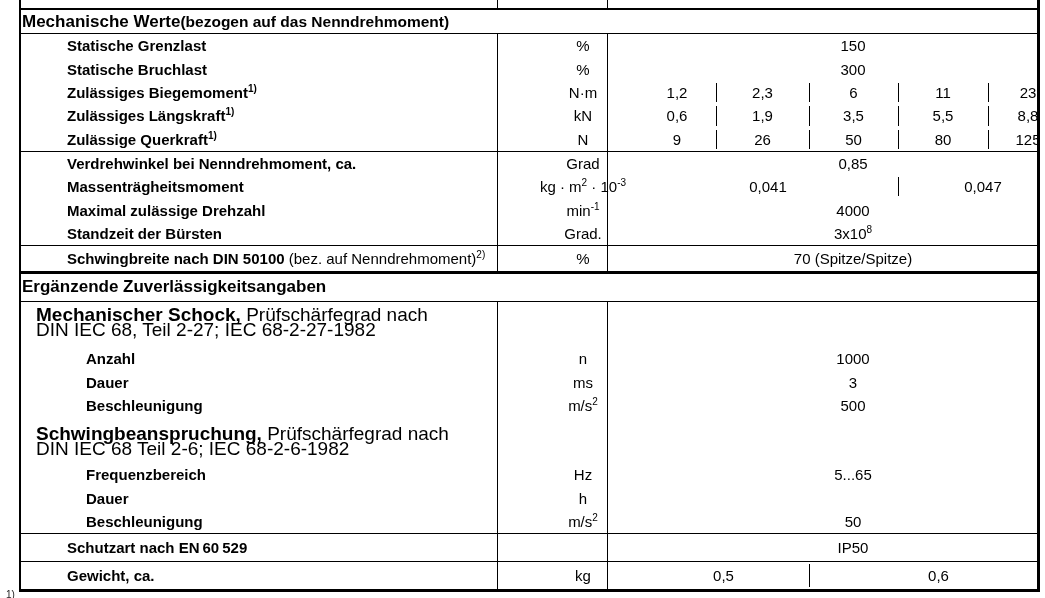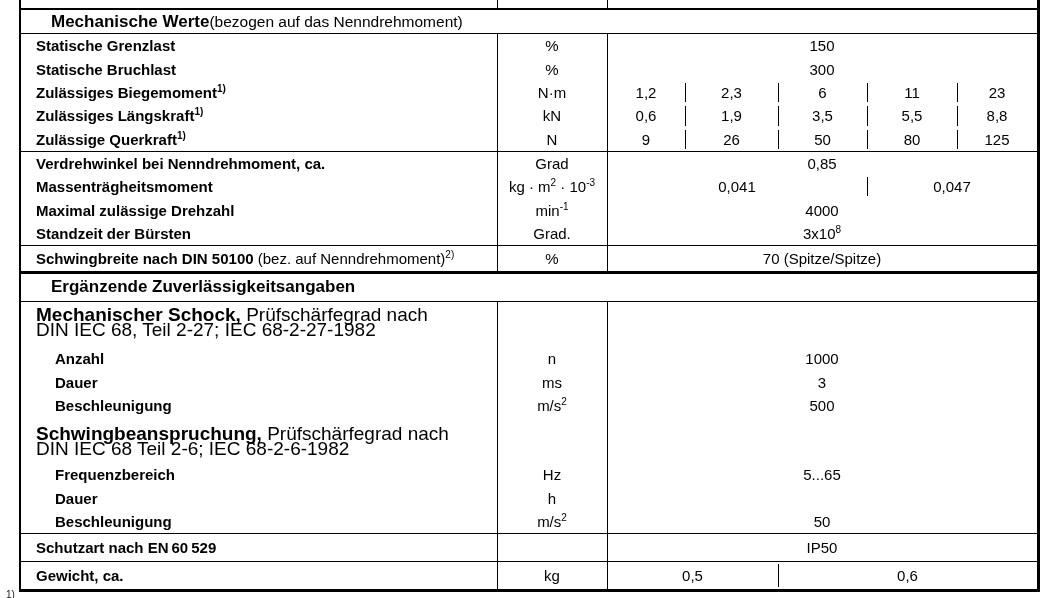--- a/index.html
+++ b/index.html
@@ -9,27 +9,28 @@
     font-size:15px;position:relative;overflow:hidden;
   }
   .table{
     position:absolute;left:19px;top:0;width:1021px;box-sizing:border-box;
     border-left:2px solid #000;border-right:3px solid #000;
   }
   .stub{height:8px;border-bottom:2px solid #000;position:relative}
   .blk{position:relative}
   .vl{position:absolute;top:0;bottom:0;width:1px;background:#000}
   .v1{left:476px}.v2{left:586px}
-  .sech{display:flex;align-items:center;padding-left:30px;font-size:17px}
-  .sech .rest{font-weight:normal;font-size:15.5px}
+  .sech{display:flex;align-items:center;padding-left:1px;font-size:17px}
+  .sech .rest{font-weight:bold;font-size:15.5px}
   .b{font-weight:bold}
   .row{
     display:grid;position:relative;
     grid-template-columns:476px 110px 78px 93px 89px 90px 80px;
     align-items:center;
+    margin-left:31px;
   }
   .r23{height:23.4px}
   .r232{height:23.25px}
   .r25{height:25px}
   .r27{height:27px}
   .lab{grid-column:1;padding-left:15px;white-space:nowrap}
   .lab.ind{padding-left:34px;font-weight:bold}
   .unit{grid-column:2;text-align:center}
   .c3{grid-column:3}.c4{grid-column:4}.c5{grid-column:5}.c6{grid-column:6}.c7{grid-column:7}
   .vspan{grid-column:3/8;text-align:center}

